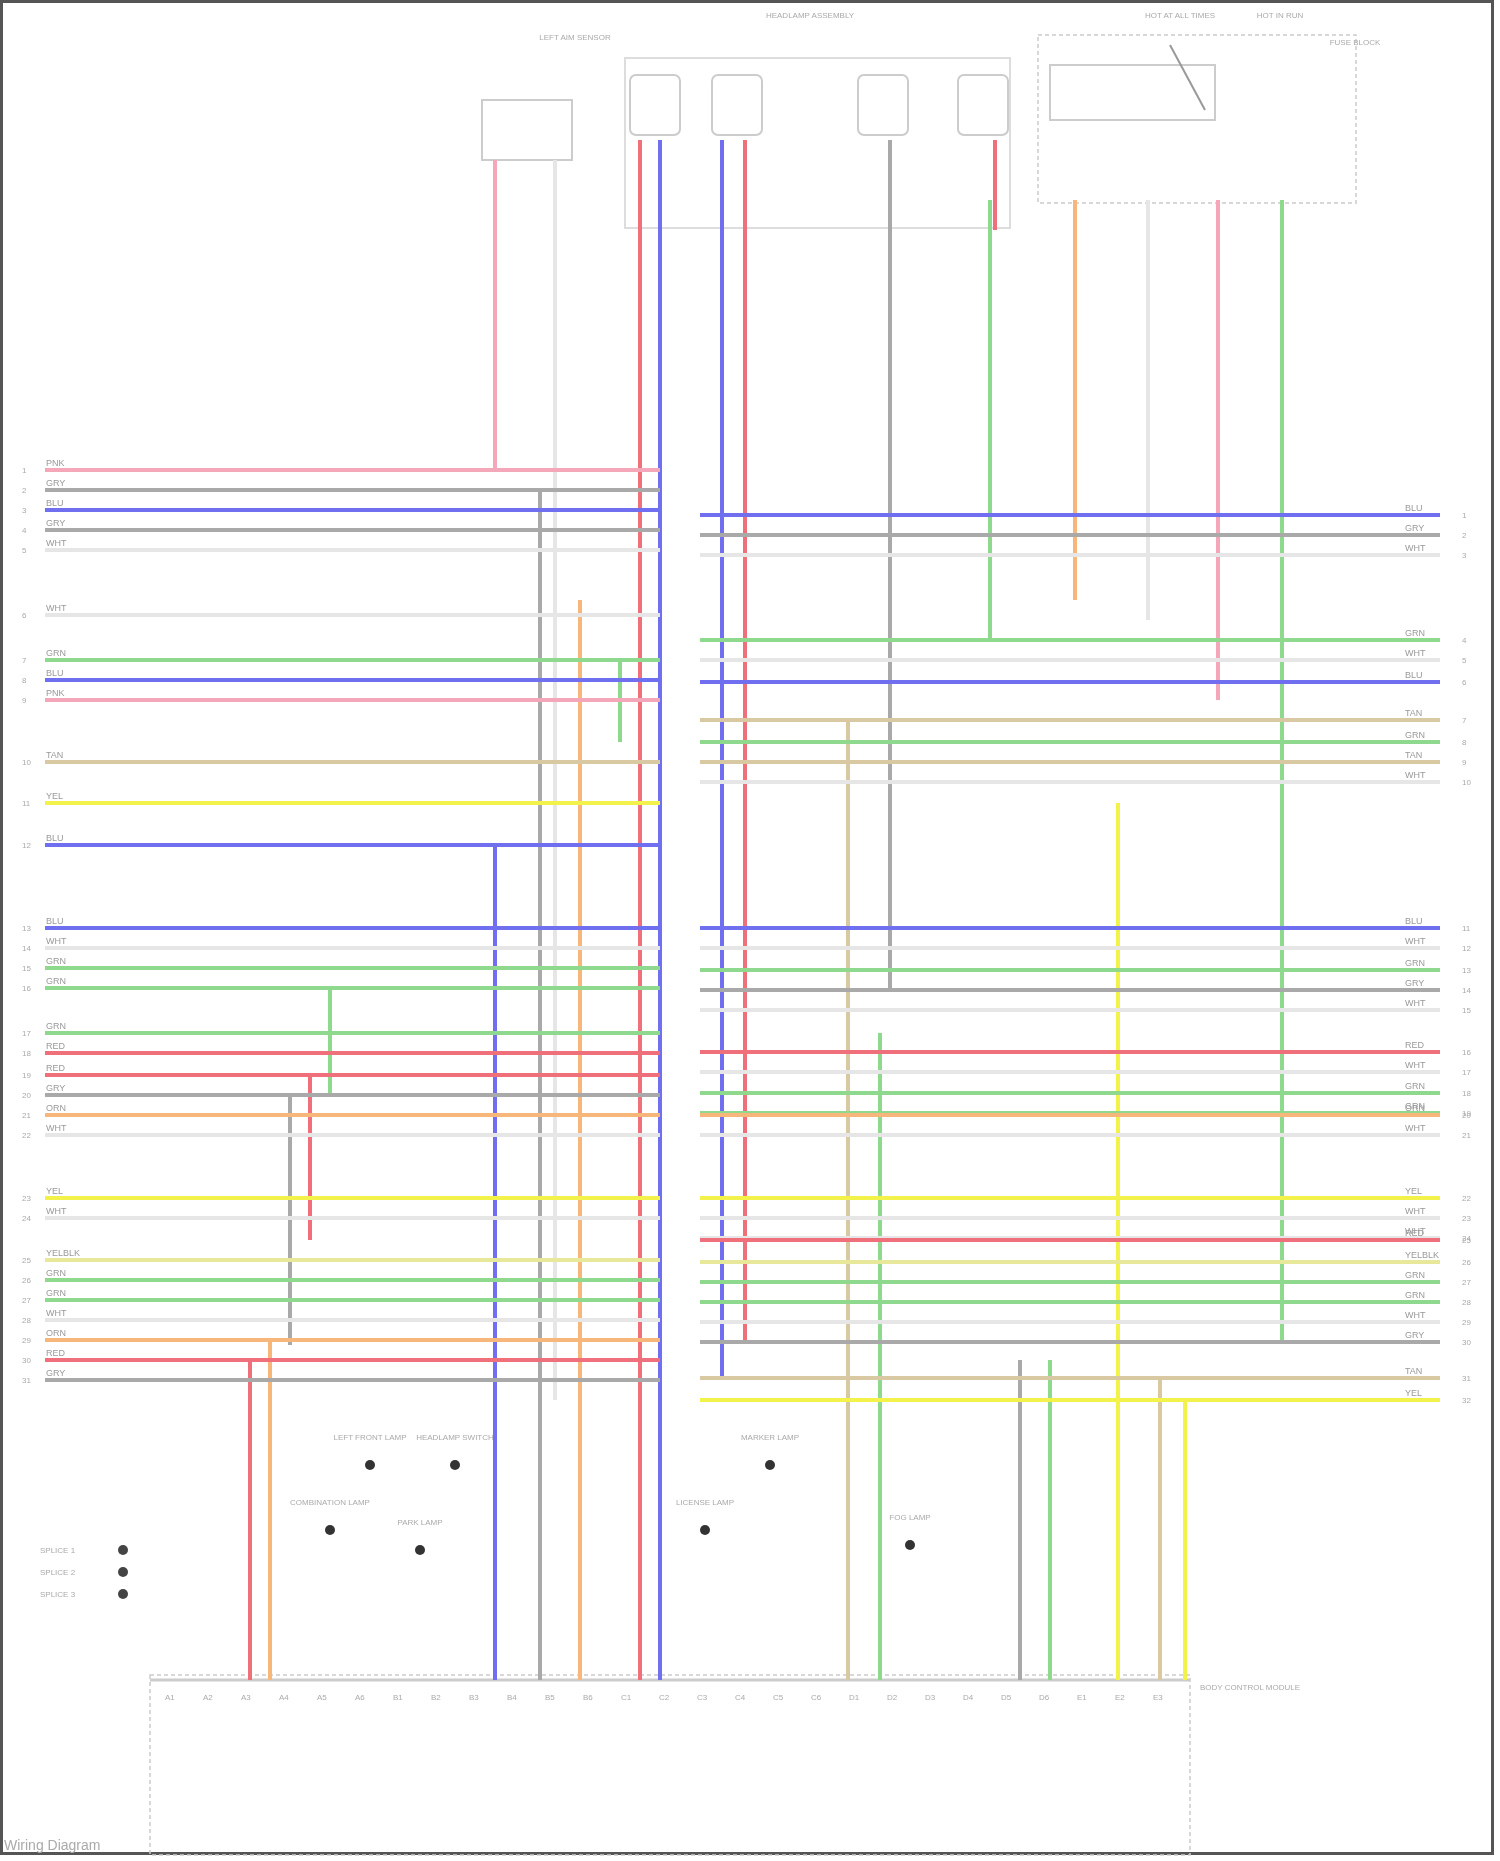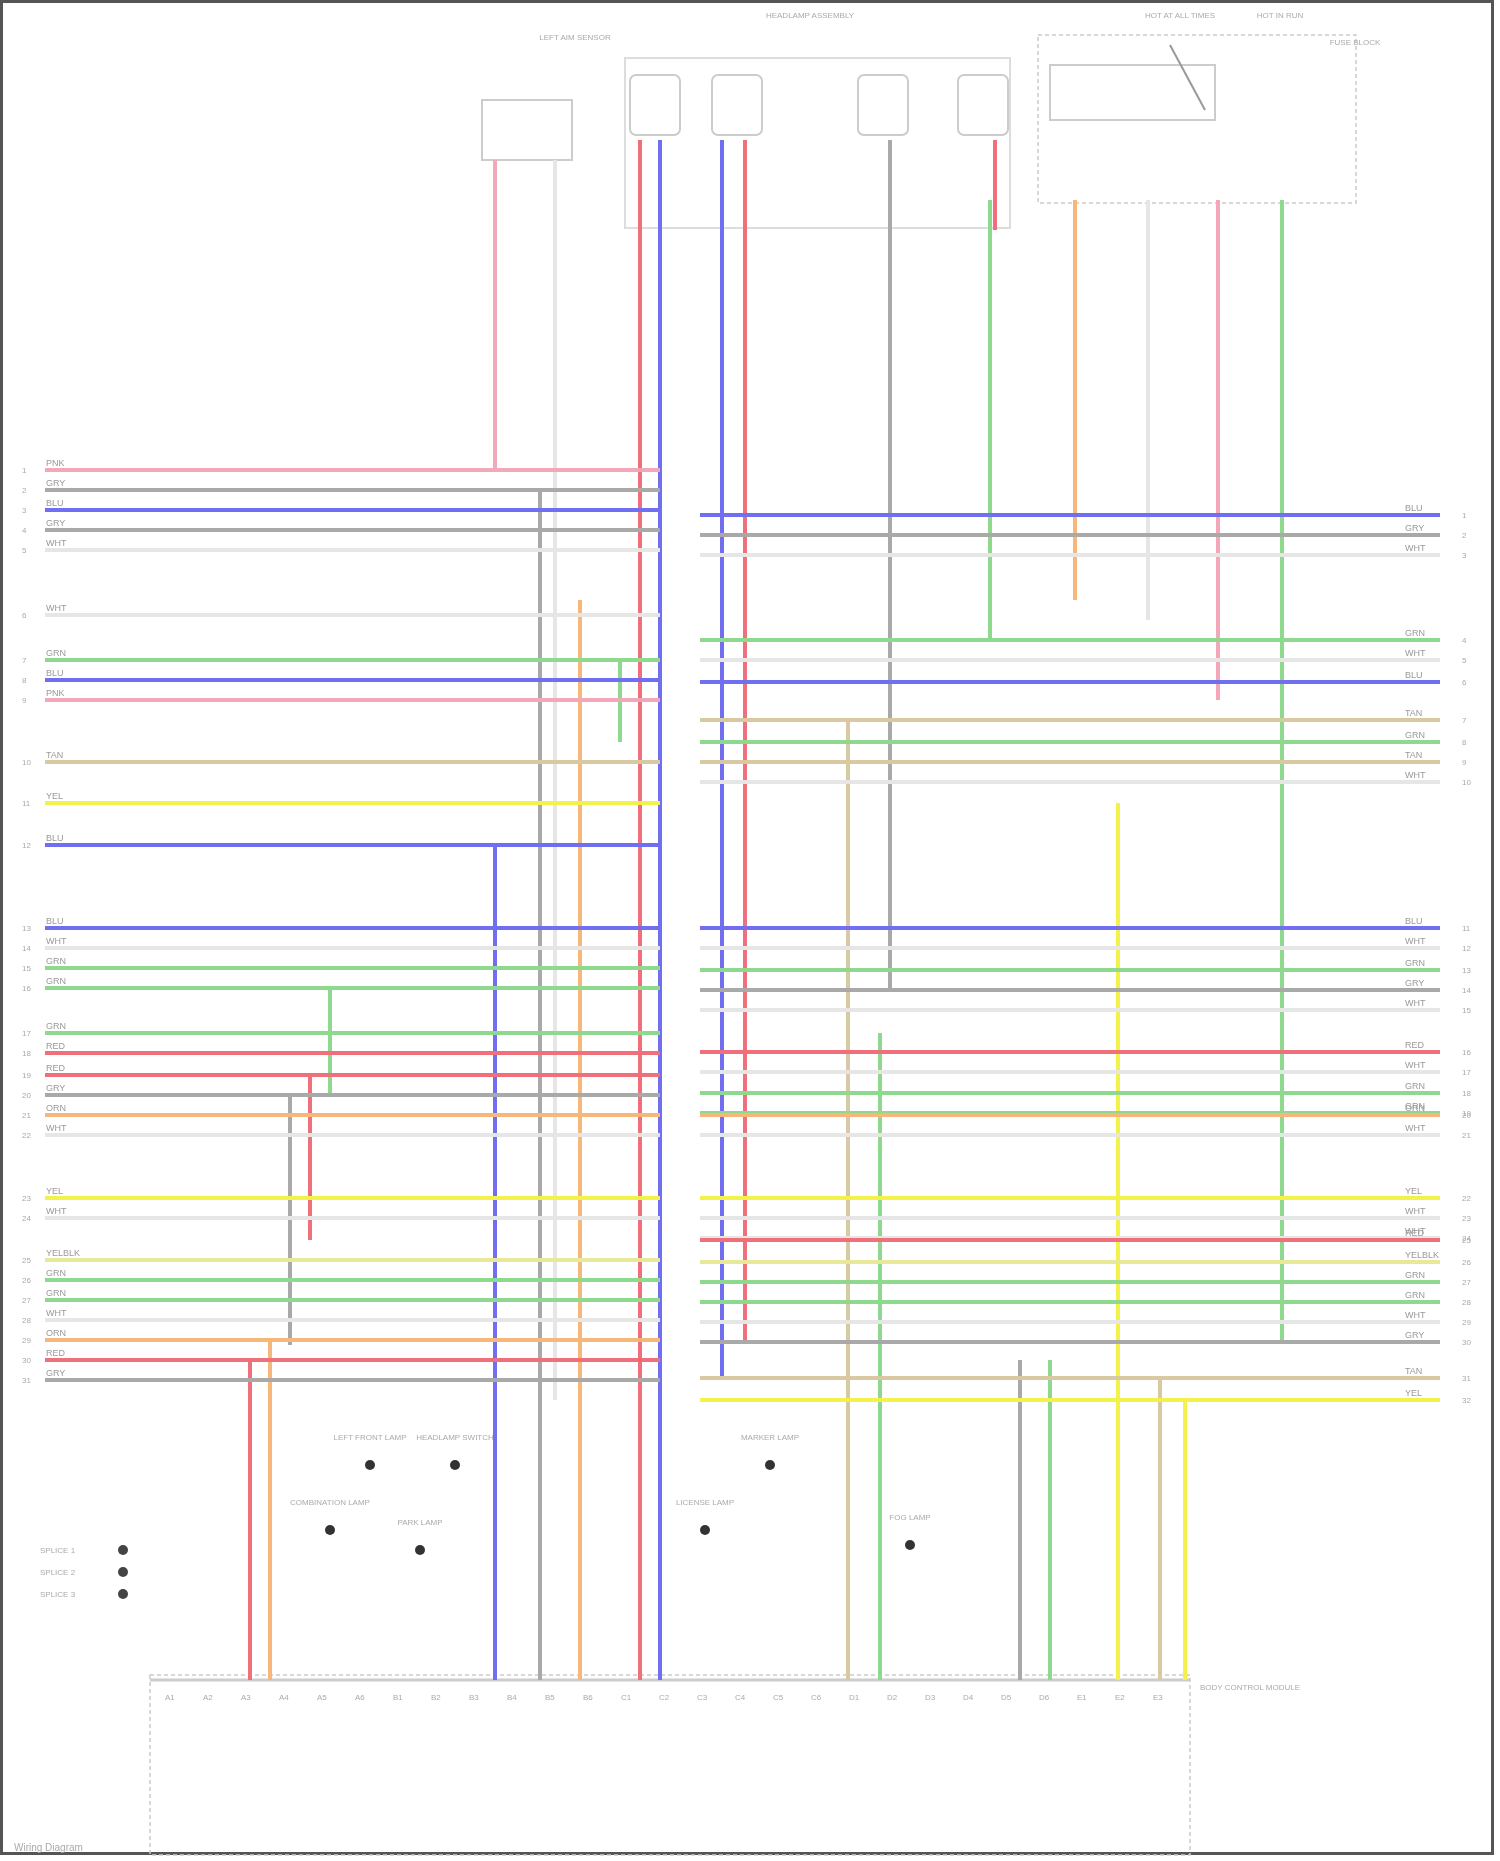--- a/index.html
+++ b/index.html
@@ -2,21 +2,21 @@
 <html><head>
 <meta charset="utf-8">
 <style>
   html,body{margin:0;padding:0;background:#fff;}
   body{width:1500px;height:1861px;position:relative;overflow:hidden;font-family:"Liberation Sans",sans-serif;}
   .frame{position:absolute;left:0;top:0;width:1494px;height:1855px;border:3px solid #555;box-sizing:border-box;}
   svg{position:absolute;left:0;top:0;}
   .lbl{font-size:9px;fill:#999;font-family:"Liberation Sans",sans-serif;}
   .pin{font-size:8px;fill:#aaa;font-family:"Liberation Sans",sans-serif;}
   .comp{font-size:8px;fill:#aaa;font-family:"Liberation Sans",sans-serif;}
-  .caption{position:absolute;left:14px;bottom:8px;font-size:10px;color:#aaa;}
+  .caption{position:absolute;left:4px;bottom:8px;font-size:14px;color:#aaa;}
 </style>
 </head>
 <body>
 
 <div class="frame"></div>
 <svg id="diagram" width="1500" height="1861" viewBox="0 0 1500 1861">
     <rect x="482" y="100" width="90" height="60" fill="none" stroke="#ccc" stroke-width="2"></rect>
     <rect x="625" y="58" width="385" height="170" fill="none" stroke="#ddd" stroke-width="2"></rect>
     <rect x="630" y="75" width="50" height="60" rx="6" fill="none" stroke="#ccc" stroke-width="2"></rect>
     <rect x="712" y="75" width="50" height="60" rx="6" fill="none" stroke="#ccc" stroke-width="2"></rect>

